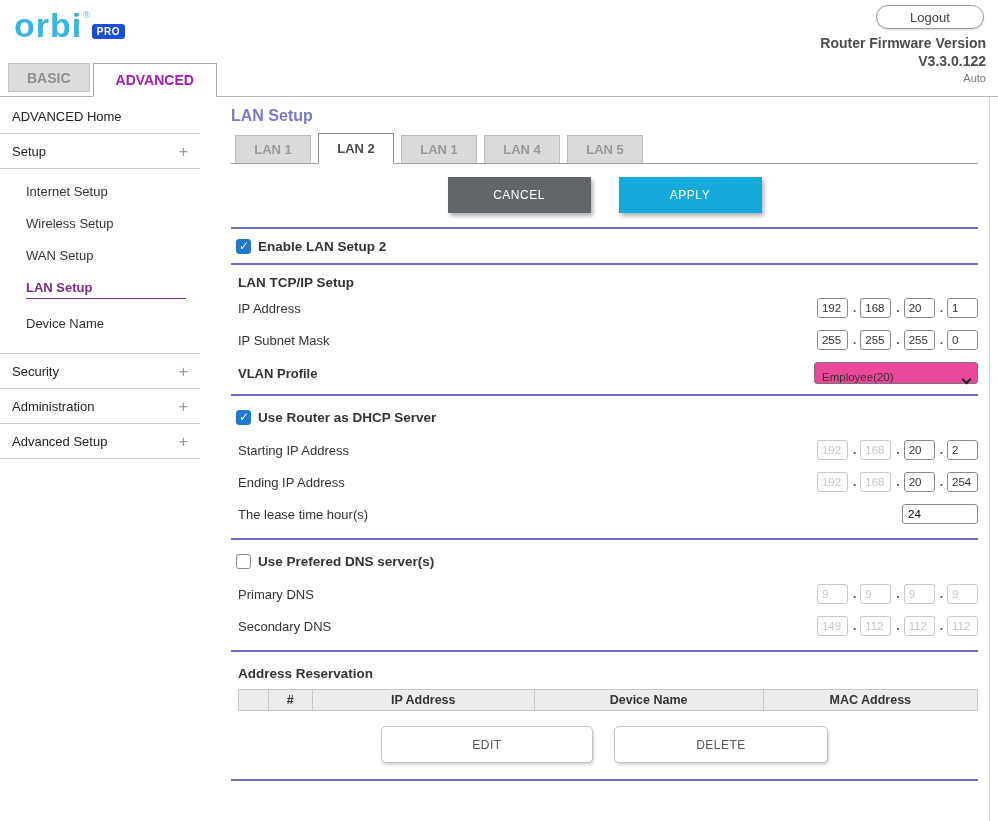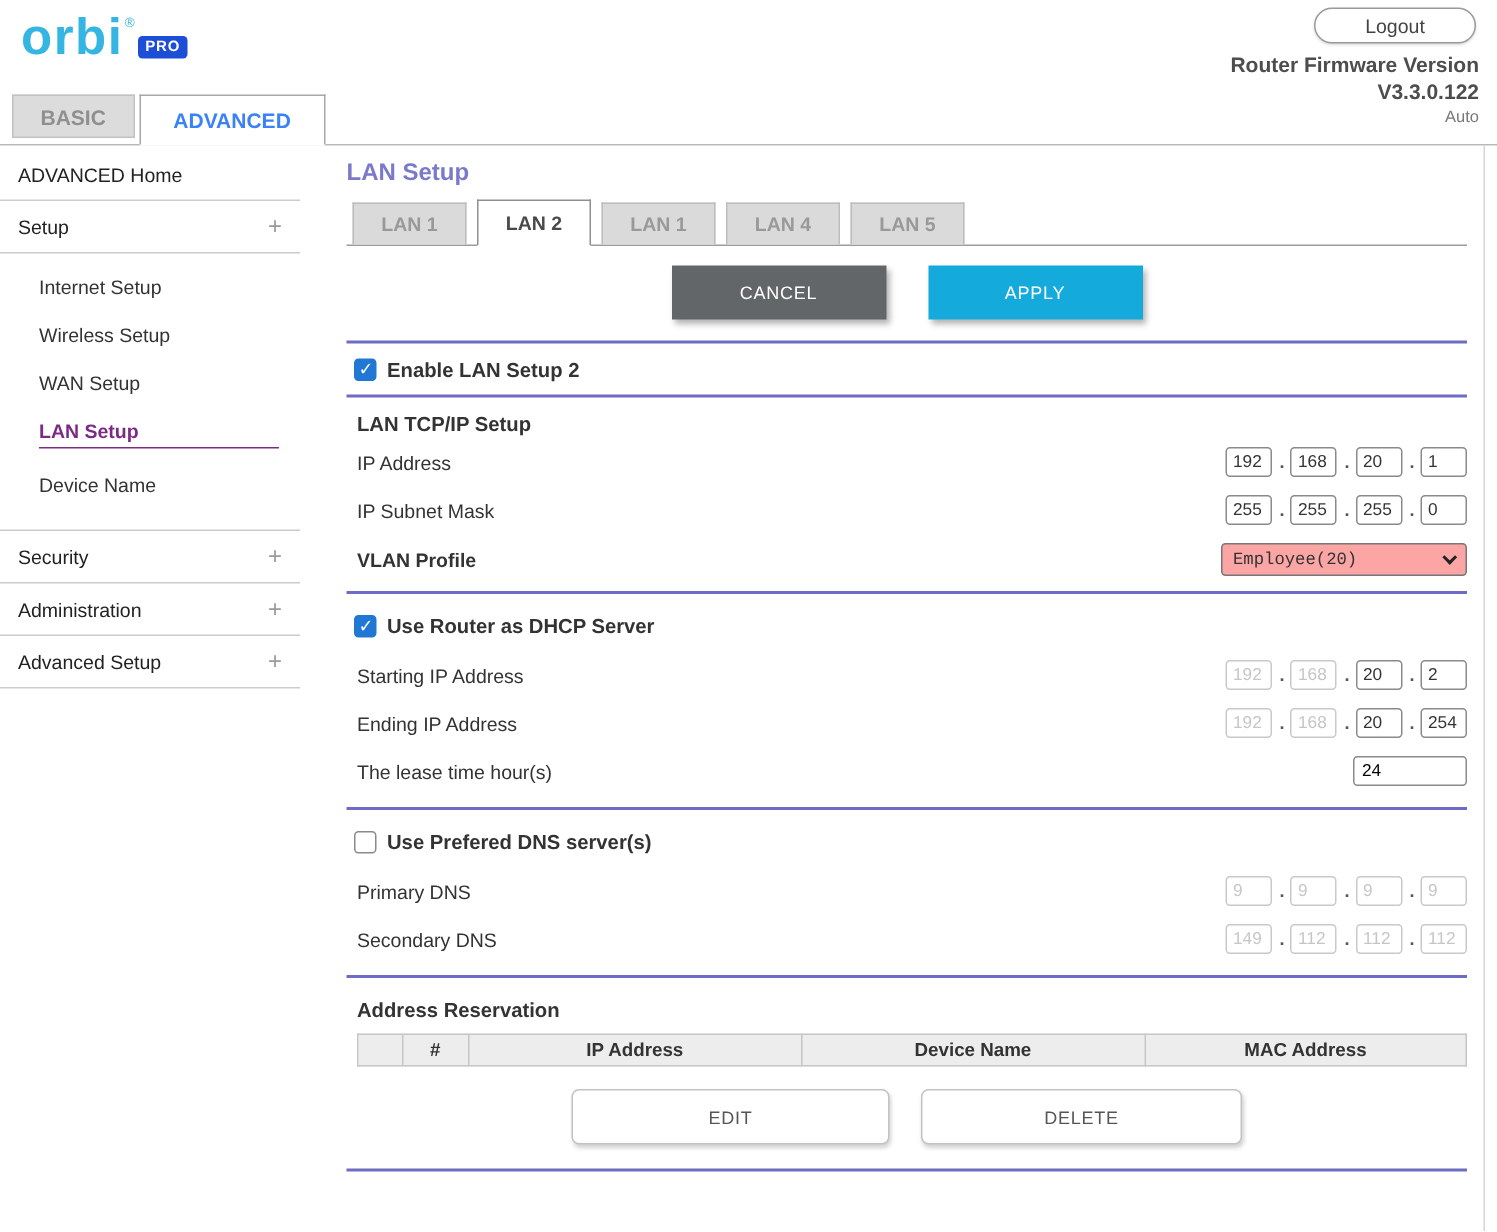--- a/index.html
+++ b/index.html
@@ -13,21 +13,21 @@
   .logo .brand { color:#35b6e2; font-size:34px; font-weight:bold; letter-spacing:1px; line-height:38px; }
   .logo .reg { color:#35b6e2; font-size:9px; margin:4px 2px 0 1px; }
   .logo .badge { background:#1d4ed8; color:#fff; font-size:10px; font-weight:bold; border-radius:3px; padding:2px 5px; margin-top:18px; letter-spacing:0.5px; }
   .logout-btn { position:absolute; right:14px; top:5px; width:108px; height:24px; border:1px solid #9a9a9a; border-radius:13px; background:#fff; color:#444; font-size:13px; display:flex; align-items:center; justify-content:center; box-shadow:0 1px 2px rgba(0,0,0,0.15); cursor:pointer; }
   .fw { position:absolute; right:12px; top:34px; text-align:right; }
   .fw .fw-title, .fw .fw-ver { font-size:14px; font-weight:bold; color:#4d4d4d; line-height:18px; }
   .fw .fw-mode { font-size:11px; color:#777; margin-top:2px; }
   .top-tabs { position:absolute; left:8px; bottom:-1px; display:flex; }
   .ttab { height:29px; padding:0 18px; display:flex; align-items:center; justify-content:center; font-size:14px; font-weight:bold; border:1px solid #c2c2c2; cursor:pointer; }
   .ttab.basic { background:#dcdcdc; color:#8f8f8f; margin-right:3px; }
-  .ttab.active { background:#fff; color:#3b82f6; border-color:#a8a8a8; border-bottom:1px solid #fff; padding:16px 22px; }
+  .ttab.active { background:#fff; color:#a21caf; border-color:#a8a8a8; border-bottom:1px solid #fff; padding:16px 22px; }
 
   
   .layout { display:flex;gap:23px; }
   .vline { position:absolute; right:8px; top:97px; bottom:0; width:1px; background:#d5d5d5; }
 
   
   .sidebar { width:200px; padding-top:2px; }
   .side-item { display:flex; align-items:center; justify-content:space-between; padding:10px 12px 9px 12px; font-size:13px; color:#222; border-bottom:1px solid #ccc; cursor:pointer; }
   .side-item .plus { color:#9a9a9a; font-size:16px; font-weight:normal; line-height:12px; }
   .side-subgroup { border-bottom:1px solid #ccc; padding:6px 0 14px 0; }
@@ -59,21 +59,21 @@
   .section-h { font-size:13.5px; font-weight:bold; color:#333; padding:10px 0 2px 7px; }
 
   .form-row { display:flex; align-items:center; justify-content:space-between; padding:6px 0 6px 7px; min-height:29px; }
   .row-label { font-size:13px; color:#333; }
   .row-label.bold { font-weight:bold; }
   .octets { display:flex; align-items:center; }
   .oct { width:31px; height:20px; border:1px solid #8a8a8a; border-radius:3px; font-size:11.5px; color:#333; padding:1px 4px; font-family:"Liberation Sans","DejaVu Sans",sans-serif; }
   .oct.dis { color:#c6c6c6; border-color:#c9c9c9; }
   .dot { color:#555; font-weight:bold; margin:0 4px 0 5px; font-size:12px; }
 
-  .select { width:164px; height:22px; border:1px solid #777; border-radius:3px; background:#fca5a5; display:flex; align-items:center; justify-content:space-between; padding:0 7px; font-size:11.5px; color:#333; cursor:pointer;font-family:Liberation Mono, monospace; }
+  .select { width:164px; height:22px; border:1px solid #777; border-radius:3px; background:#ec4899; display:flex; align-items:flex-end; justify-content:space-between; padding:0 7px; font-size:11.5px; color:#333; cursor:pointer; }
   .chev { width:7px; height:7px; border-right:2px solid #222; border-bottom:2px solid #222; transform:rotate(45deg); margin-top:-4px; }
 
   .lease-input { width:76px; height:20px; border:1px solid #8a8a8a; border-radius:3px; font-size:11.5px; padding:1px 5px; font-family:"Liberation Sans","DejaVu Sans",sans-serif; }
 
   .res-table { width:calc(100% - 7px); margin-left:7px; border-collapse:collapse; margin-top:6px; }
   .res-table th { border:1px solid #c6c6c6; background:#ededed; height:21px; font-size:12.5px; font-weight:bold; color:#333; }
   .res-table th.c0 { width:4%; } .res-table th.c1 { width:6%; }
   .res-table th.c2 { width:30%; } .res-table th.c3 { width:31%; } .res-table th.c4 { width:29%; }
 
   .res-buttons { display:flex; justify-content:center; gap:21px; margin:15px 0 16px 0; }

